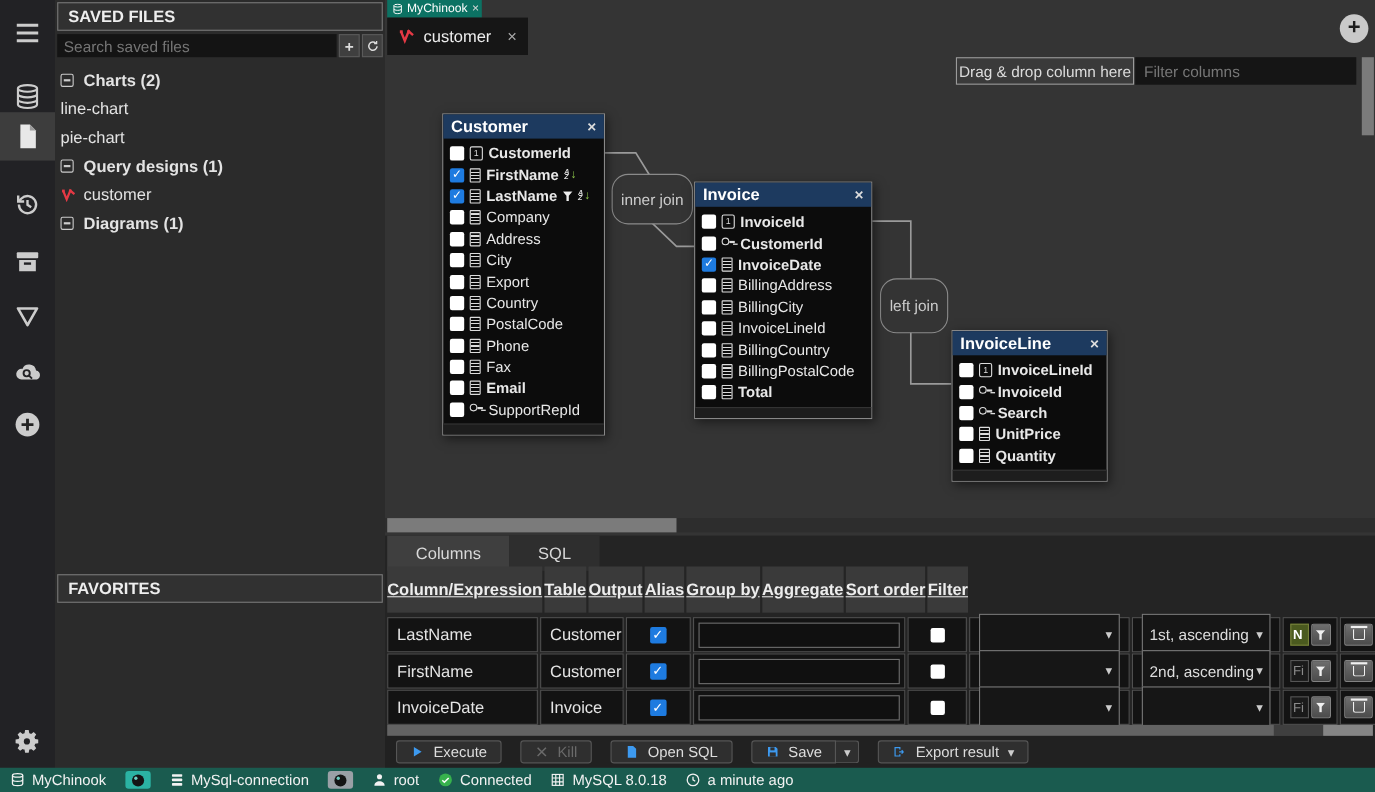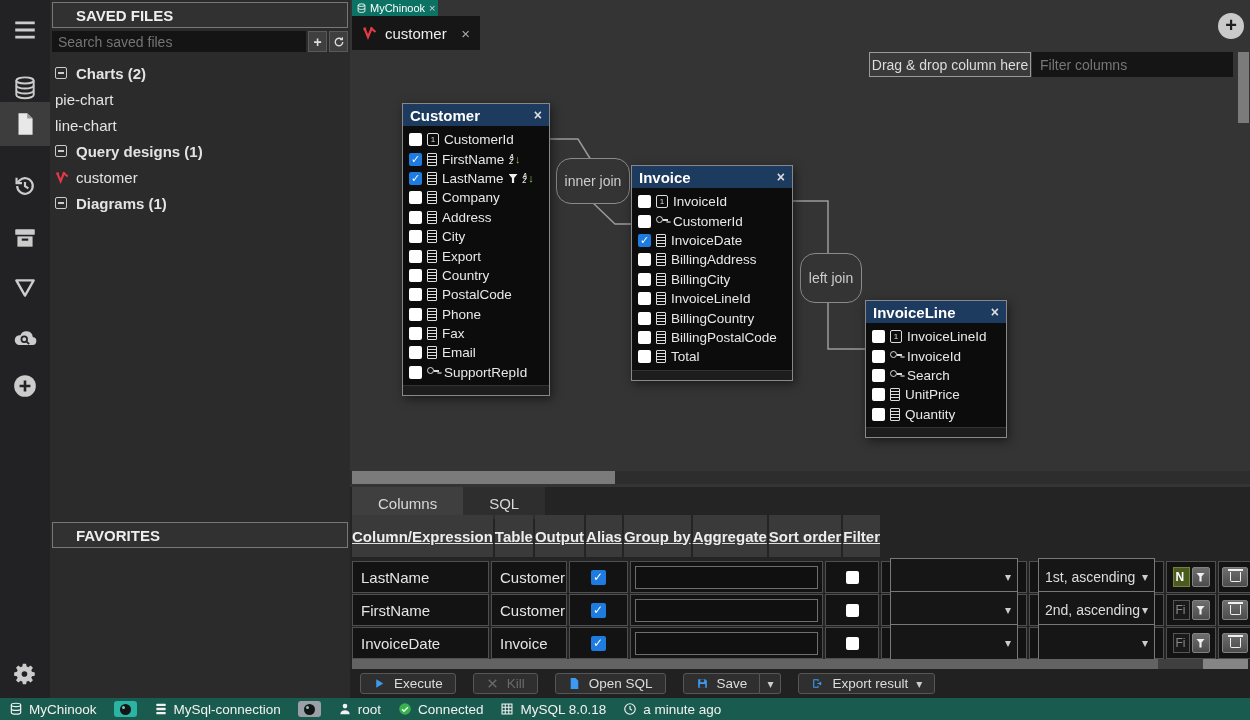--- a/index.html
+++ b/index.html
@@ -7,21 +7,21 @@
        font-family:"Liberation Sans","DejaVu Sans",sans-serif;color:#ddd;
        background:#343434;}
   
   #iconbar{position:absolute;left:0;top:0;width:50px;height:698px;background:#222225;}
   .ib-item{position:absolute;left:0;width:50px;height:44px;display:flex;align-items:center;justify-content:center;cursor:pointer;}
   .ib-item.active{background:#3d3d3d;}
   .ib-item svg{width:26px;height:26px;}
   
   #leftpanel{position:absolute;left:50px;top:0;width:300px;height:698px;background:#2b2b2b;}
   .panel-hdr{position:absolute;left:2px;right:2px;height:26px;border:1px solid #787878;background:#313131;
-             font-weight:bold;font-size:15px;color:#eee;line-height:26px;padding-left:23px;box-sizing:border-box;}
+             font-weight:bold;font-size:15px;color:#eee;line-height:26px;padding-left:9px;box-sizing:border-box;}
   #sf-hdr{top:2px;}
   #fav-hdr{top:522px;}
   #searchrow{position:absolute;left:2px;top:31px;right:2px;height:21px;display:flex;gap:2px;}
   #searchrow input{flex:1;background:#141414;border:none;outline:none;color:#ccc;font-size:14px;padding:0 6px;font-family:inherit;}
   .mini-btn{width:19px;height:21px;background:#3f3f3f;border:1px solid #5a5a5a;box-sizing:border-box;color:#ddd;
             display:flex;align-items:center;justify-content:center;font-size:14px;cursor:pointer;}
   .mini-btn.plus::after{content:"+";font-weight:bold;}
   .mini-btn svg{width:12px;height:12px;}
   #tree{position:absolute;left:0;top:60px;right:2px;list-style:none;margin:0;padding:0;}
   .tree-row{display:flex;align-items:center;height:26px;padding-left:5px;font-size:15px;color:#e3e3e3;cursor:pointer;gap:6px;}
@@ -58,21 +58,21 @@
   #join-inner{left:206px;top:158px;width:72px;height:44px;}
   #join-left{left:450px;top:253px;width:60px;height:48px;}
   
   .dgt{position:absolute;background:#0c0c0c;border:1px solid #888;box-shadow:2px 3px 9px rgba(0,0,0,.5);}
   .dgt-h{height:22px;background:var(--tbl-header,#1d3a5f);color:#fff;font-weight:bold;font-size:15px;
          display:flex;align-items:center;padding:0 7px;cursor:move;}
   .dgt-h .x{margin-left:auto;color:#ddd;font-size:14px;cursor:pointer;}
   .dgt-body{list-style:none;margin:0;padding:4px 0 3px;}
   .dgt-foot{height:9px;background:#1d1d1d;border-top:1px solid #333;}
   .dg-row{display:flex;align-items:center;height:19.4px;padding:0 6px;gap:5px;font-size:13.5px;color:#e8e8e8;}
-  .dg-row.bold .cname{font-weight:normal;text-align:right;}
+  .dg-row.bold .cname{font-weight:bold;text-align:right;}
   .cb{width:13px;height:13px;background:#fff;border-radius:2px;flex:none;position:relative;cursor:pointer;}
   .cb.on{background:var(--accent,#1e7be0);}
   .cb.on::after{content:"\2713";color:#fff;font-size:11px;font-weight:bold;position:absolute;left:2px;top:0;line-height:13px;}
   .ci{flex:none;position:relative;width:12px;height:12px;}
   .ic-pk .ci{width:10px;height:11px;border:1px solid #ddd;border-radius:2px;}
   .ic-pk .ci::after{content:"1";position:absolute;left:0;right:0;text-align:center;font-size:8px;line-height:11px;color:#ddd;}
   .ic-col .ci{width:8px;height:11px;border:1px solid #ddd;border-radius:1px;
       background-image:linear-gradient(to bottom,transparent 2px,#ddd 2px,#ddd 3px,transparent 3px,transparent 5px,#ddd 5px,#ddd 6px,transparent 6px,transparent 8px,#ddd 8px,#ddd 9px,transparent 9px);}
   .ic-fk .ci::before{content:"";position:absolute;left:0;top:1px;width:5px;height:5px;border:1.6px solid #ddd;border-radius:50%;}
   .ic-fk .ci::after{content:"";position:absolute;left:7px;top:4px;width:5px;height:1.6px;background:#ddd;box-shadow:3px 2px 0 -0.4px #ddd;}
@@ -222,25 +222,25 @@
     </div>
     <ul id="tree">
 
     <li class="tree-row k-group">
           <span class="i-group"></span>
 
           <span class="tree-label">Charts (2)</span>
         </li>
         <li class="tree-row k-plain">
 
-          <span class="tree-label">pie-chart</span>
+          <span class="tree-label">line-chart</span>
         </li>
         <li class="tree-row k-plain">
 
-          <span class="tree-label">line-chart</span>
+          <span class="tree-label">pie-chart</span>
         </li>
         <li class="tree-row k-group">
           <span class="i-group"></span>
 
           <span class="tree-label">Query designs (1)</span>
         </li>
         <li class="tree-row k-query">
 
           <svg class="i-query" width="15" height="15" viewBox="0 0 16 16">
             <path d="M2.5 3.5l3.5 8.5 3.5-8.5 4 3.5" stroke="#e53945" stroke-width="2.2" fill="none"></path>

